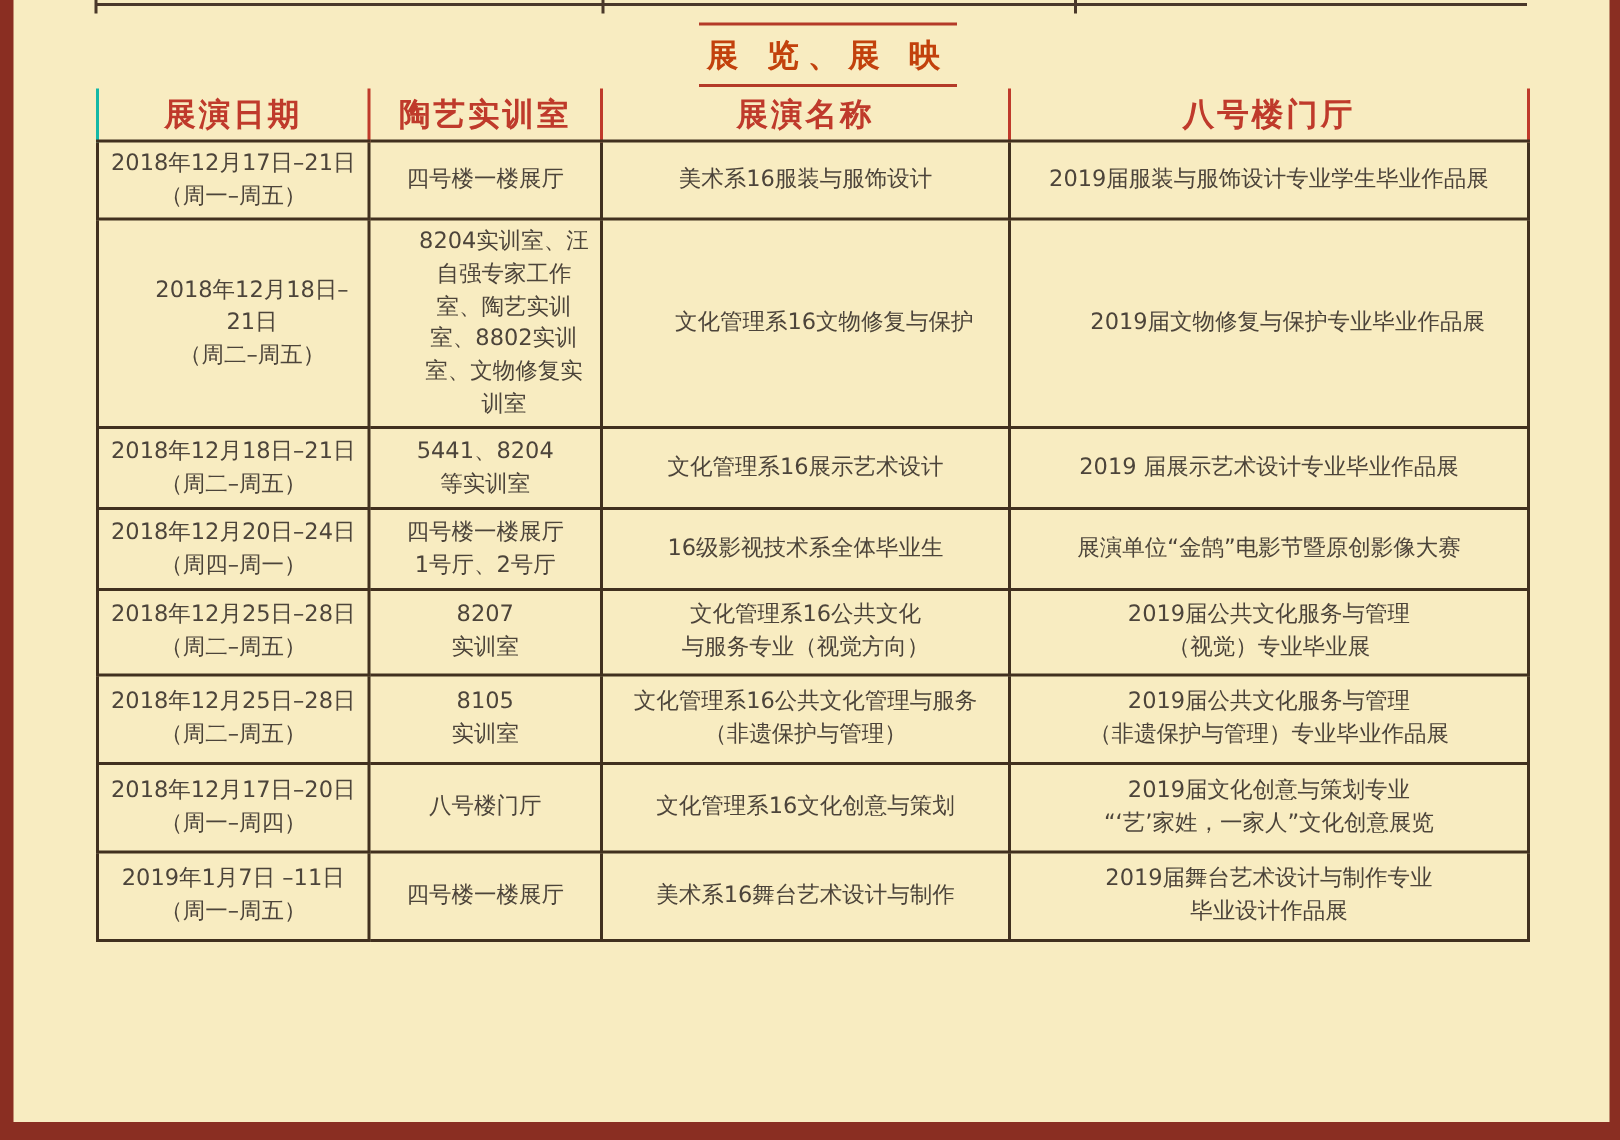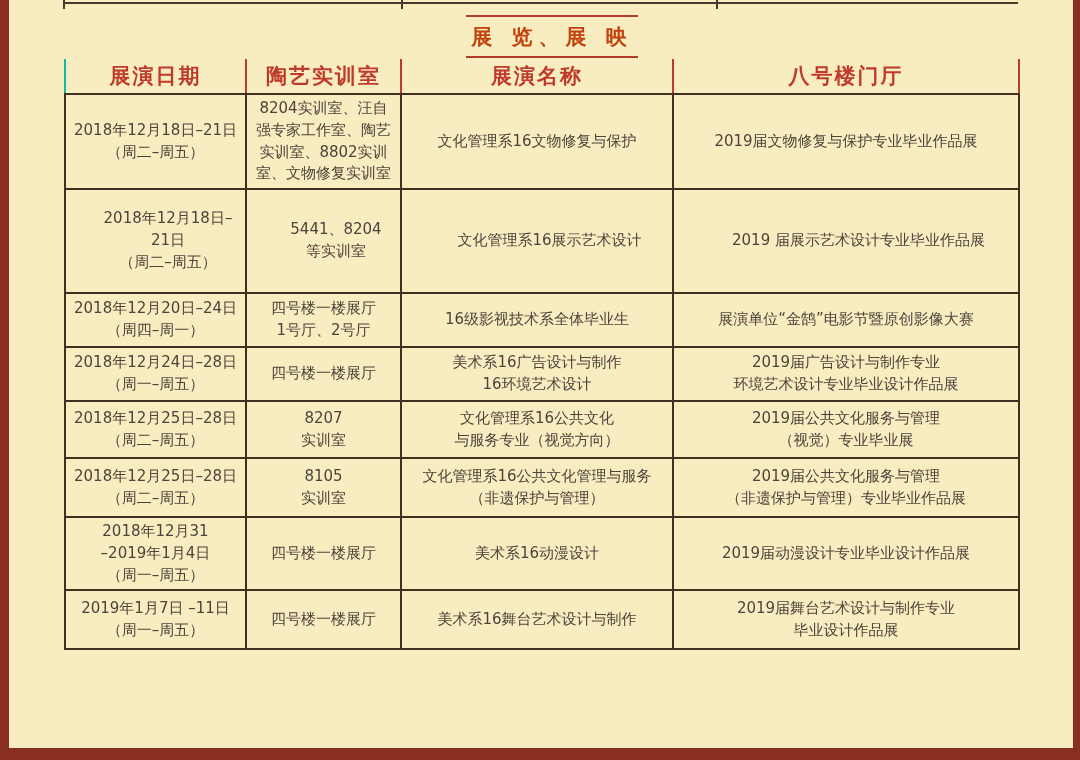--- a/index.html
+++ b/index.html
@@ -84,20 +84,27 @@
     <thead>
       <tr>
         <th>展演日期</th>
         <th>陶艺实训室</th>
         <th>展演名称</th>
         <th>八号楼门厅</th>
       </tr>
     </thead>
     <tbody>
       <tr>
+        <td>2018年12月17日–21日
+（周一–周五）</td>
+        <td>四号楼一楼展厅</td>
+        <td>美术系16服装与服饰设计</td>
+        <td>2019届服装与服饰设计专业学生毕业作品展</td>
+      </tr>
+      <tr>
         <td>2018年12月18日–21日
 （周二–周五）</td>
         <td>8204实训室、汪自强专家工作室、陶艺实训室、8802实训室、文物修复实训室</td>
         <td>文化管理系16文物修复与保护</td>
         <td>2019届文物修复与保护专业毕业作品展</td>
       </tr>
       <tr>
         <td>2018年12月18日–21日
 （周二–周五）</td>
         <td>5441、8204
@@ -107,55 +114,46 @@
       </tr>
       <tr>
         <td>2018年12月20日–24日
 （周四–周一）</td>
         <td>四号楼一楼展厅
 1号厅、2号厅</td>
         <td>16级影视技术系全体毕业生</td>
         <td>展演单位“金鹄”电影节暨原创影像大赛</td>
       </tr>
       <tr>
-        <td>2018年12月24日–28日
-（周一–周五）</td>
-        <td>四号楼一楼展厅</td>
-        <td>美术系16广告设计与制作
-16环境艺术设计</td>
-        <td>2019届广告设计与制作专业
-环境艺术设计专业毕业设计作品展</td>
-      </tr>
-      <tr>
         <td>2018年12月25日–28日
 （周二–周五）</td>
         <td>8207
 实训室</td>
         <td>文化管理系16公共文化
 与服务专业（视觉方向）</td>
         <td>2019届公共文化服务与管理
 （视觉）专业毕业展</td>
       </tr>
       <tr>
         <td>2018年12月25日–28日
 （周二–周五）</td>
         <td>8105
 实训室</td>
         <td>文化管理系16公共文化管理与服务
 （非遗保护与管理）</td>
         <td>2019届公共文化服务与管理
 （非遗保护与管理）专业毕业作品展</td>
       </tr>
       <tr>
-        <td>2018年12月31
-–2019年1月4日
-（周一–周五）</td>
-        <td>四号楼一楼展厅</td>
-        <td>美术系16动漫设计</td>
-        <td>2019届动漫设计专业毕业设计作品展</td>
+        <td>2018年12月17日–20日
+（周一–周四）</td>
+        <td>八号楼门厅</td>
+        <td>文化管理系16文化创意与策划</td>
+        <td>2019届文化创意与策划专业
+“‘艺’家姓，一家人”文化创意展览</td>
       </tr>
       <tr>
         <td>2019年1月7日 –11日
 （周一–周五）</td>
         <td>四号楼一楼展厅</td>
         <td>美术系16舞台艺术设计与制作</td>
         <td>2019届舞台艺术设计与制作专业
 毕业设计作品展</td>
       </tr>
     </tbody>

